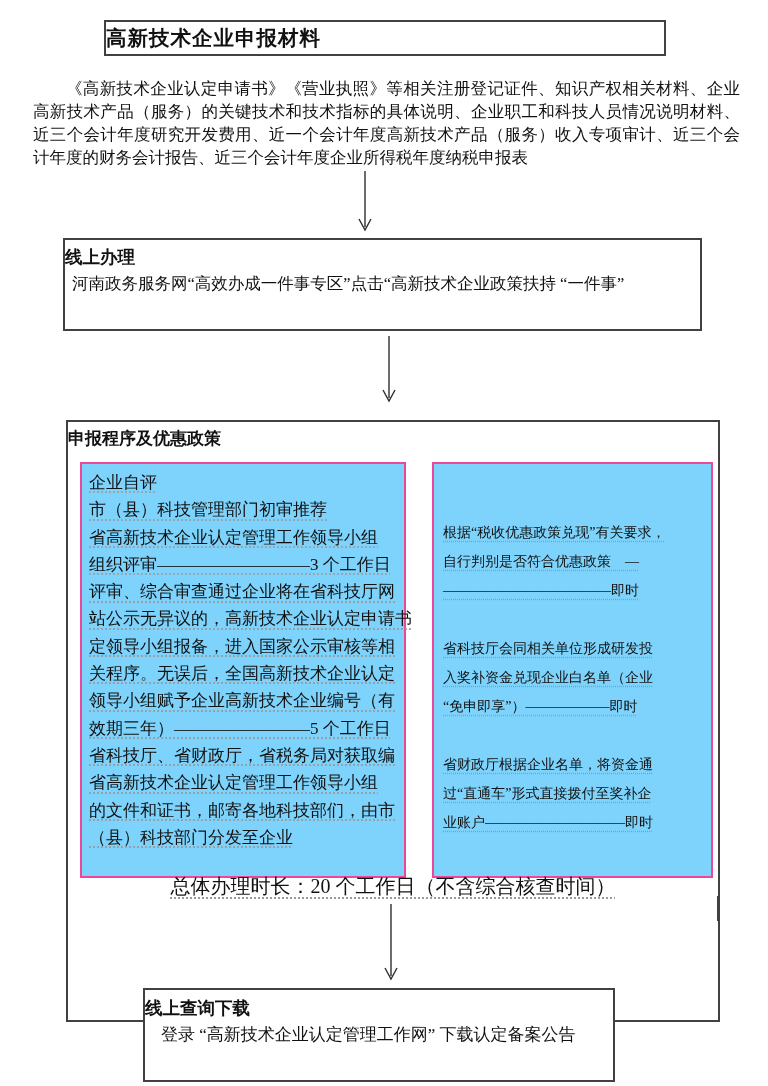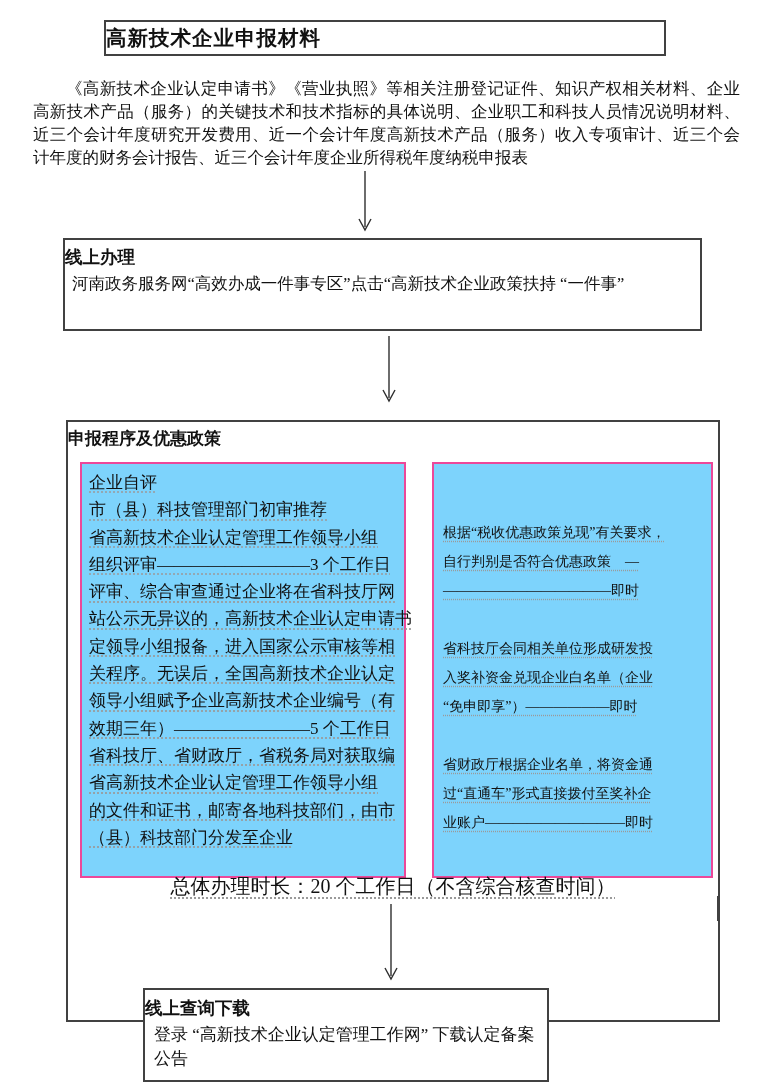--- a/index.html
+++ b/index.html
@@ -34,23 +34,23 @@
     padding:5px 5px 0 7px; font-size:17px; line-height:27.3px; }
   .policy-box{ left:364px; top:40px; width:281px; height:416px;
     padding:54px 6px 0 9px; font-size:14px; line-height:29px; }
   .policy-box .para{ margin-bottom:29px; }
   .line{ white-space:nowrap; }
   .program-footer{ position:absolute; left:0; top:454px; width:100%;
     text-align:center; font-size:20px; line-height:21px; }
   .stub{ position:absolute; width:2px; height:25px; background:#414141; top:896px; }
   .stub-left{ left:66px; } .stub-right{ left:717px; }
 
-  .download-node{ left:143px; top:988px; width:406px; height:94px; padding-top:6px; }
+  .download-node{ left:143px; top:988px; width:472px; height:94px; padding-top:6px; }
   .download-node .node-title{ font-size:17.5px; line-height:25px; }
-  .download-node .node-body{ padding:2px 6px 0 9px; font-size:17px; line-height:24px; }
+  .download-node .node-body{ padding:2px 6px 0 16px; font-size:17px; line-height:24px; }
 </style>
 </head>
 <body>
 
 <div class="canvas">
 
   <div class="box title-node">
     <span>高新技术企业申报材料</span>
   </div>
 

